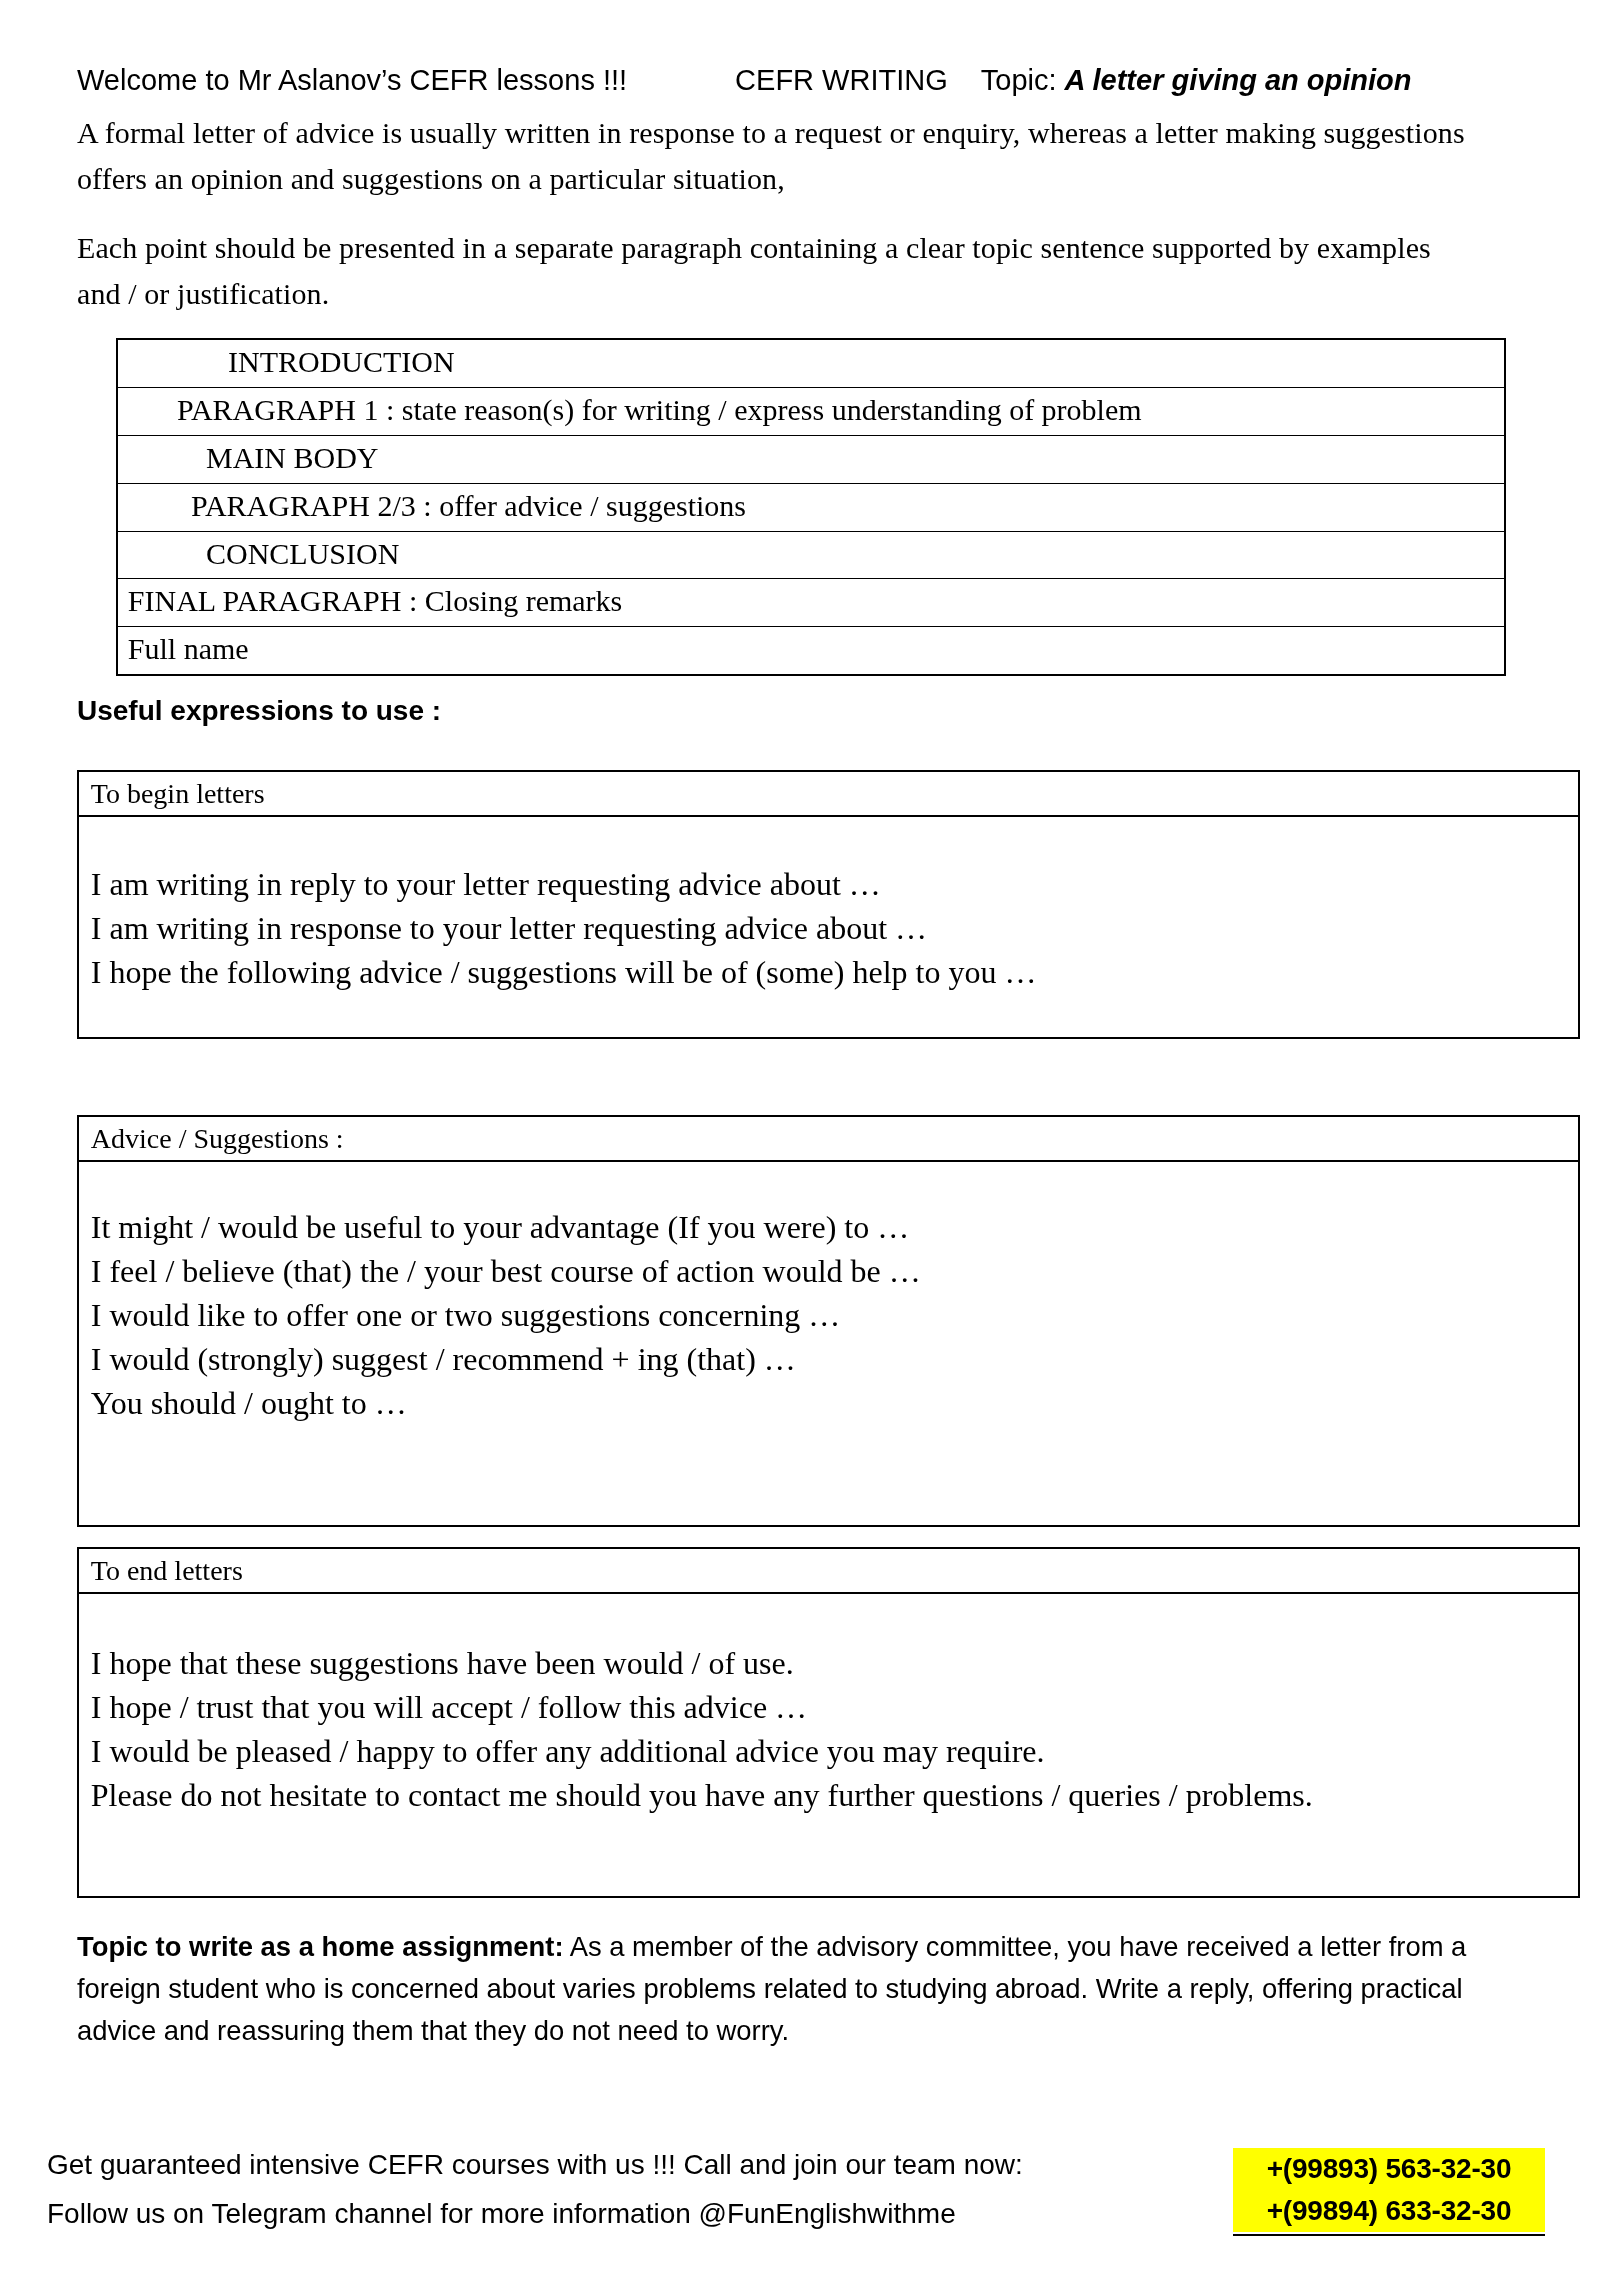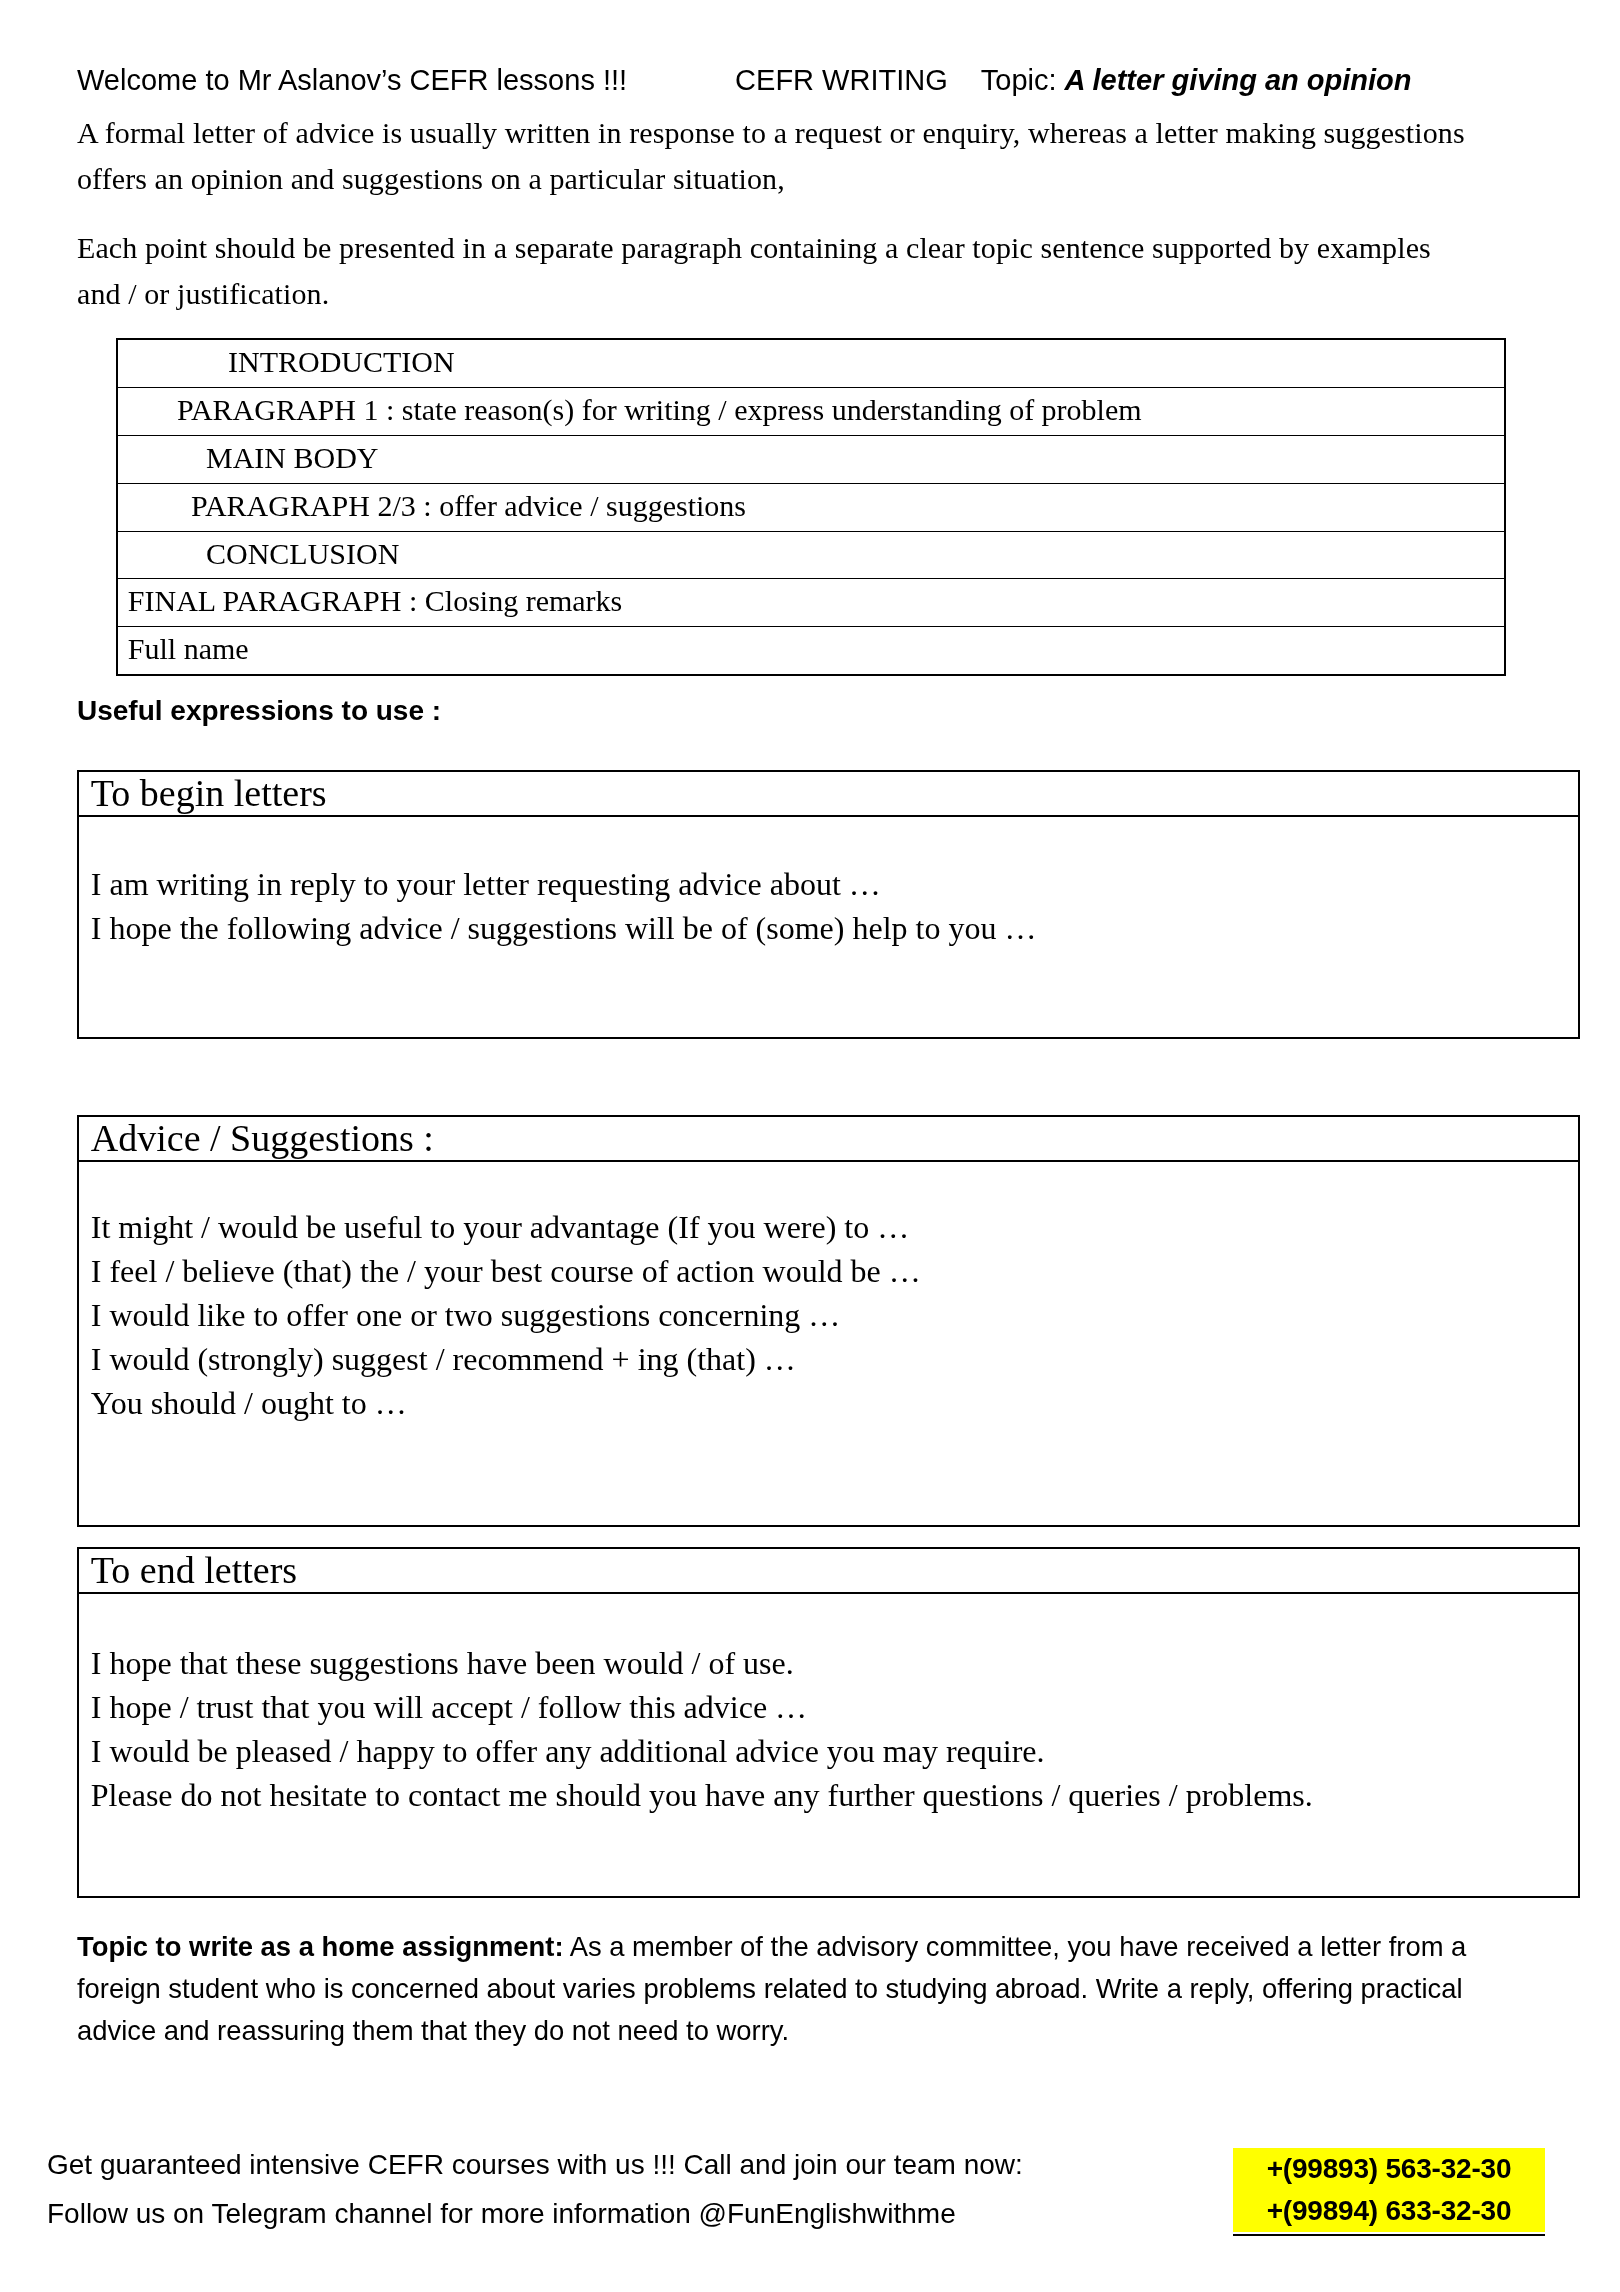--- a/index.html
+++ b/index.html
@@ -97,21 +97,21 @@
     position: absolute;
     left: 77px;
     width: 1503px;
     border: 2px solid #000;
     box-sizing: border-box;
     background: #fff;
   }
   .exp-title {
     border-bottom: 2px solid #000;
     padding: 2px 9.8px 5.9px 11.8px;
-    font-size: 38px;
+    font-size: 28px;
     line-height: 39px;
     height: 45px;
     box-sizing: border-box;
     white-space: nowrap;
   }
   .exp-body {
     padding: 45px 11.8px 19.6px 11.8px;
     font-size: 32px;
     line-height: 44px;
   }
@@ -216,20 +216,21 @@
       </tr>
     </tbody>
   </table>
 
   <div class="useful-heading">Useful expressions to use :</div>
 
   <div class="exp-box" id="box-begin">
     <div class="exp-title">To begin letters</div>
     <div class="exp-body">
       <div class="line">I am writing in reply to your letter requesting advice about …</div>
+      <div class="line">I am writing in response to your letter requesting advice about …</div>
       <div class="line">I hope the following advice / suggestions will be of (some) help to you …</div>
     </div>
   </div>
 
   <div class="exp-box" id="box-advice">
     <div class="exp-title">Advice / Suggestions :</div>
     <div class="exp-body">
       <div class="line">It might / would be useful to your advantage (If you were) to …</div>
       <div class="line">I feel / believe (that) the / your best course of action would be …</div>
       <div class="line">I would like to offer one or two suggestions concerning …</div>

